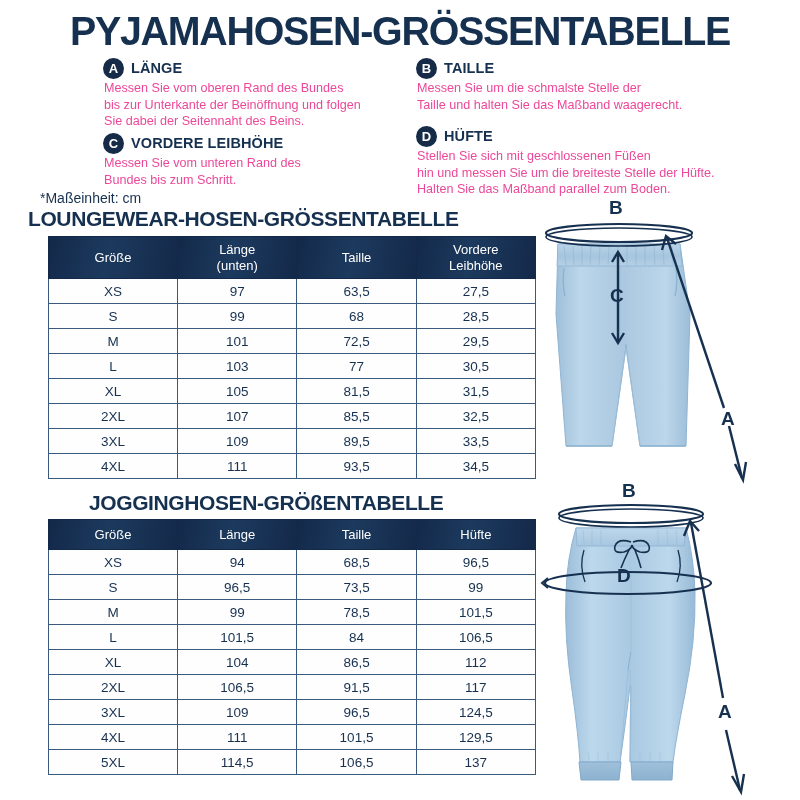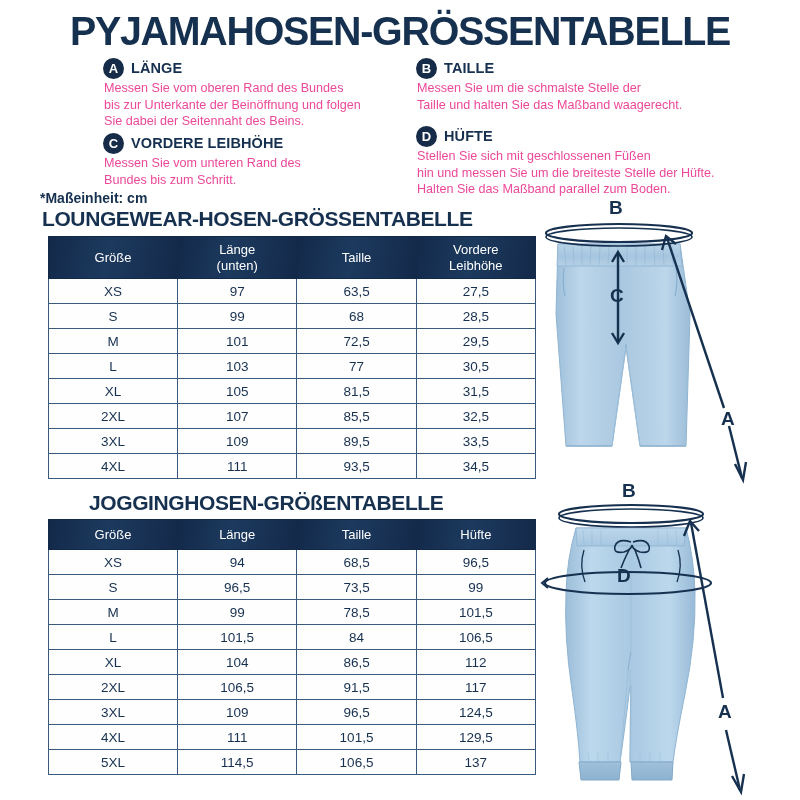--- a/index.html
+++ b/index.html
@@ -70,34 +70,34 @@
     line-height: 1.33;
     color: #ec4899;
     white-space: pre-line;
   }
 
   
   .unit-note {
     position: absolute;
     left: 40px; top: 190px;
     font-size: 14px;
-    font-weight: bold;
+    font-weight: normal;
     color: #16304f;
   }
 
   
   .table-title {
     position: absolute;
     font-size: 21px;
     font-weight: bold;
     letter-spacing: -0.4px;
     color: #16304f;
     white-space: nowrap;
   }
-  #title-lounge { left: 42px; top: 207px; }
+  #title-lounge { left: 28px; top: 207px; }
   #title-jogger { left: 42px; top: 491px; margin-left: 47px; }
 
   table.size-table {
     position: absolute;
     border-collapse: collapse;
     width: 488px;
     table-layout: fixed;
     background: #ffffff;
   }
   #table-lounge { left: 48px; top: 236px; }

